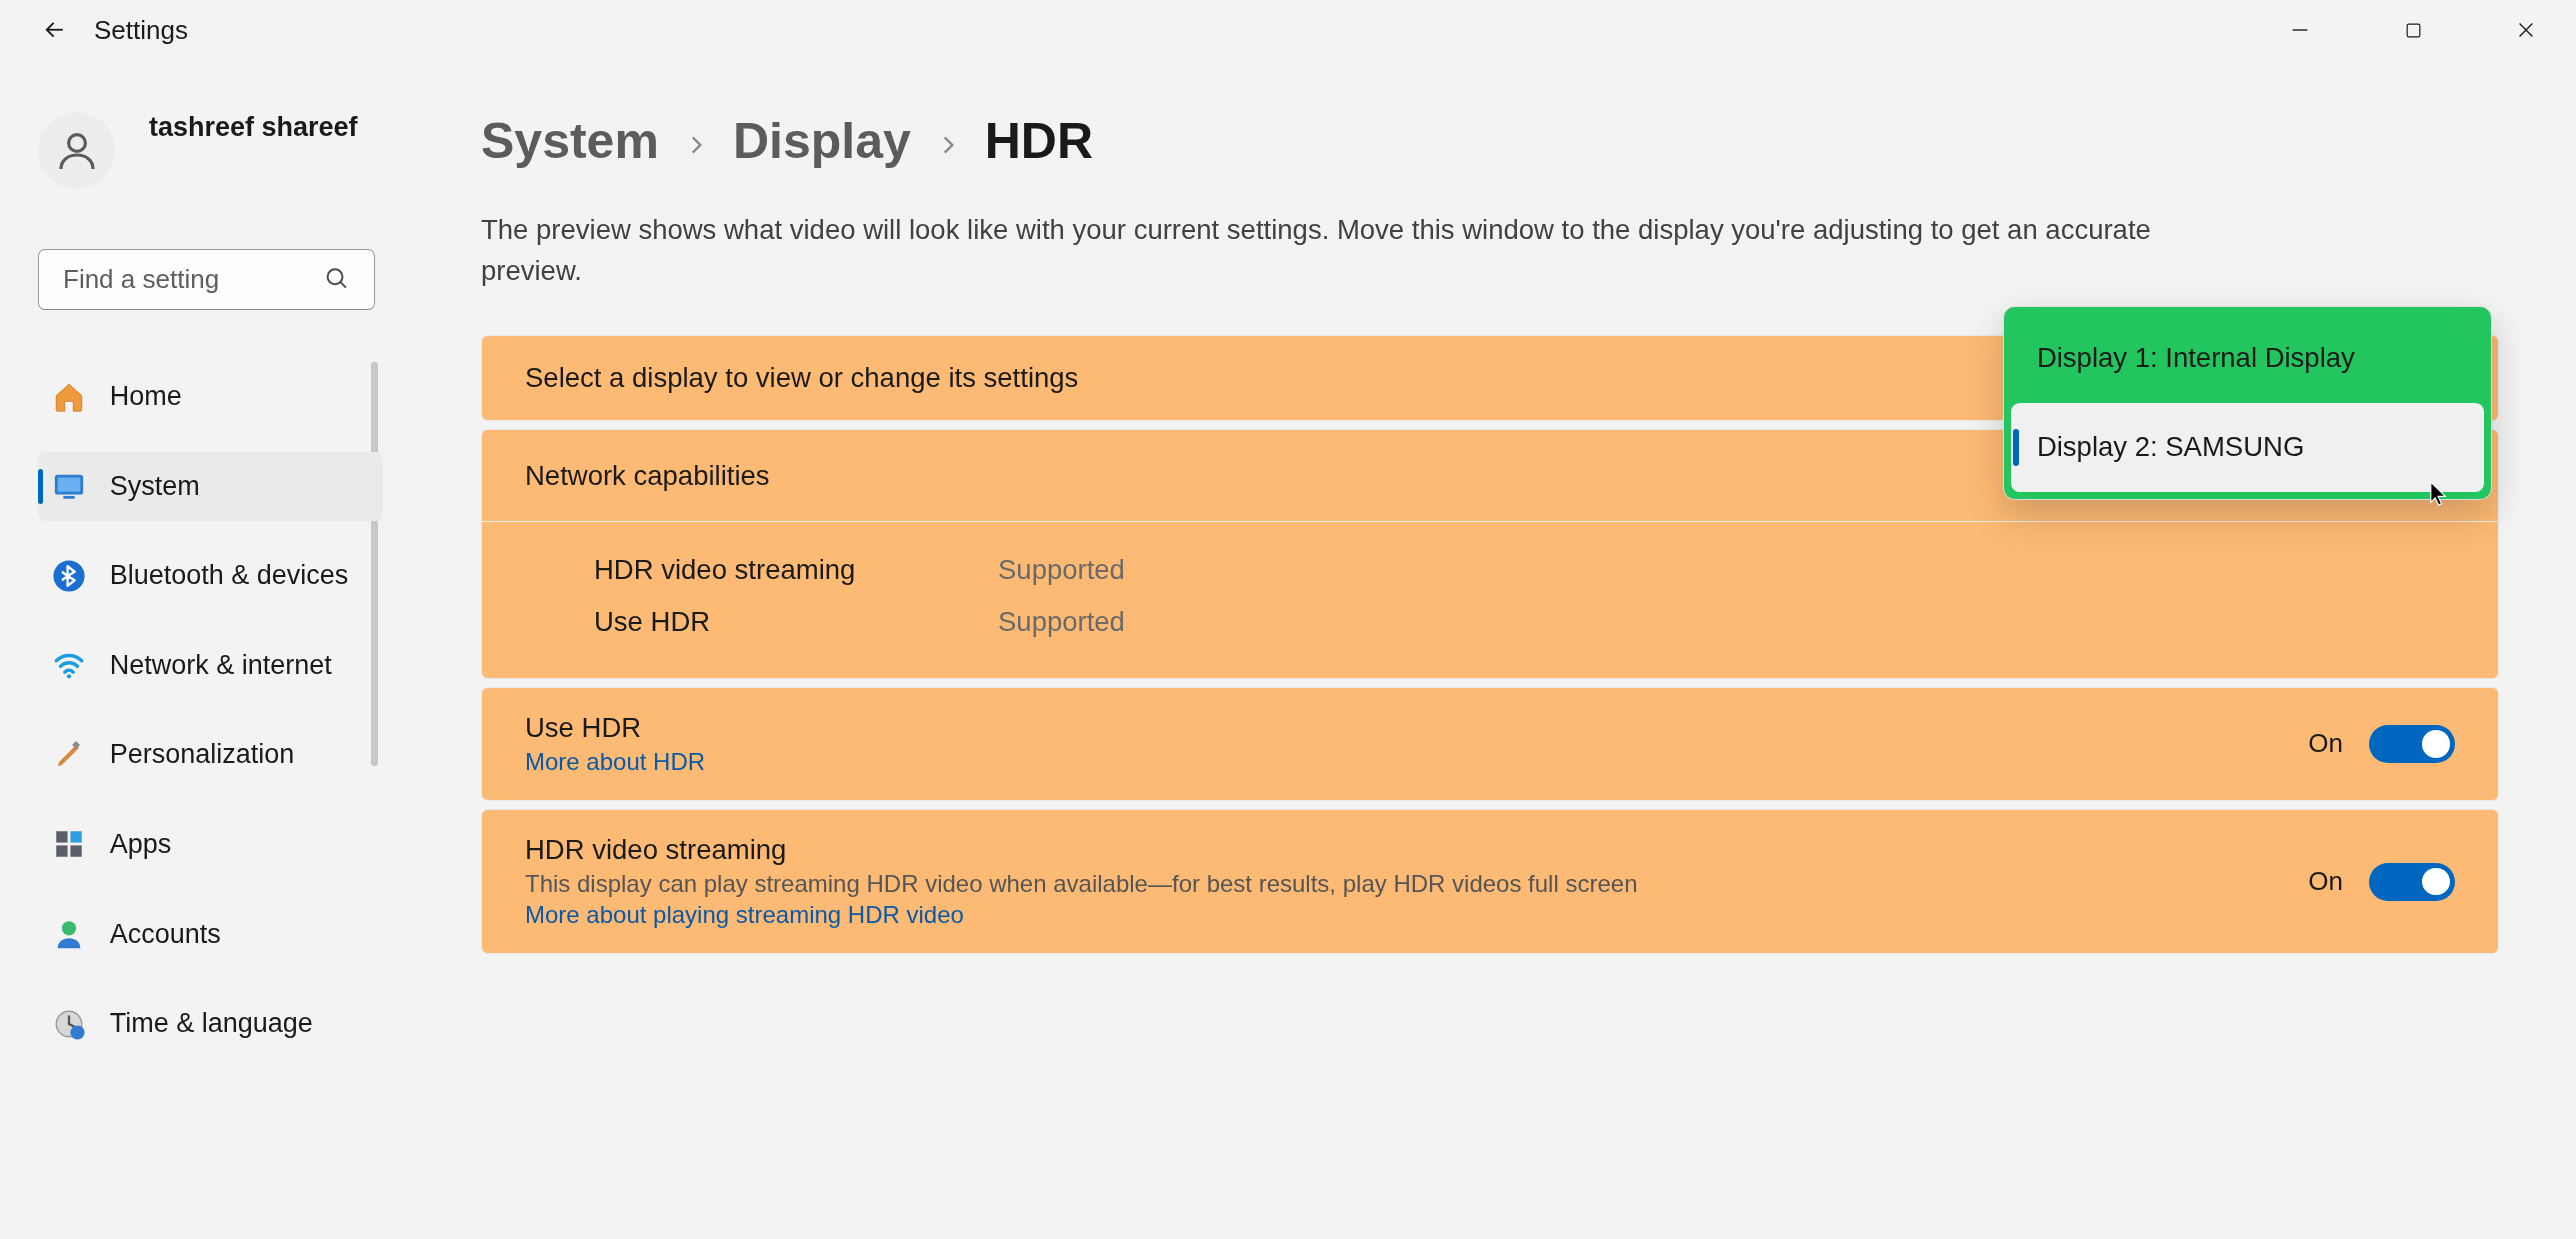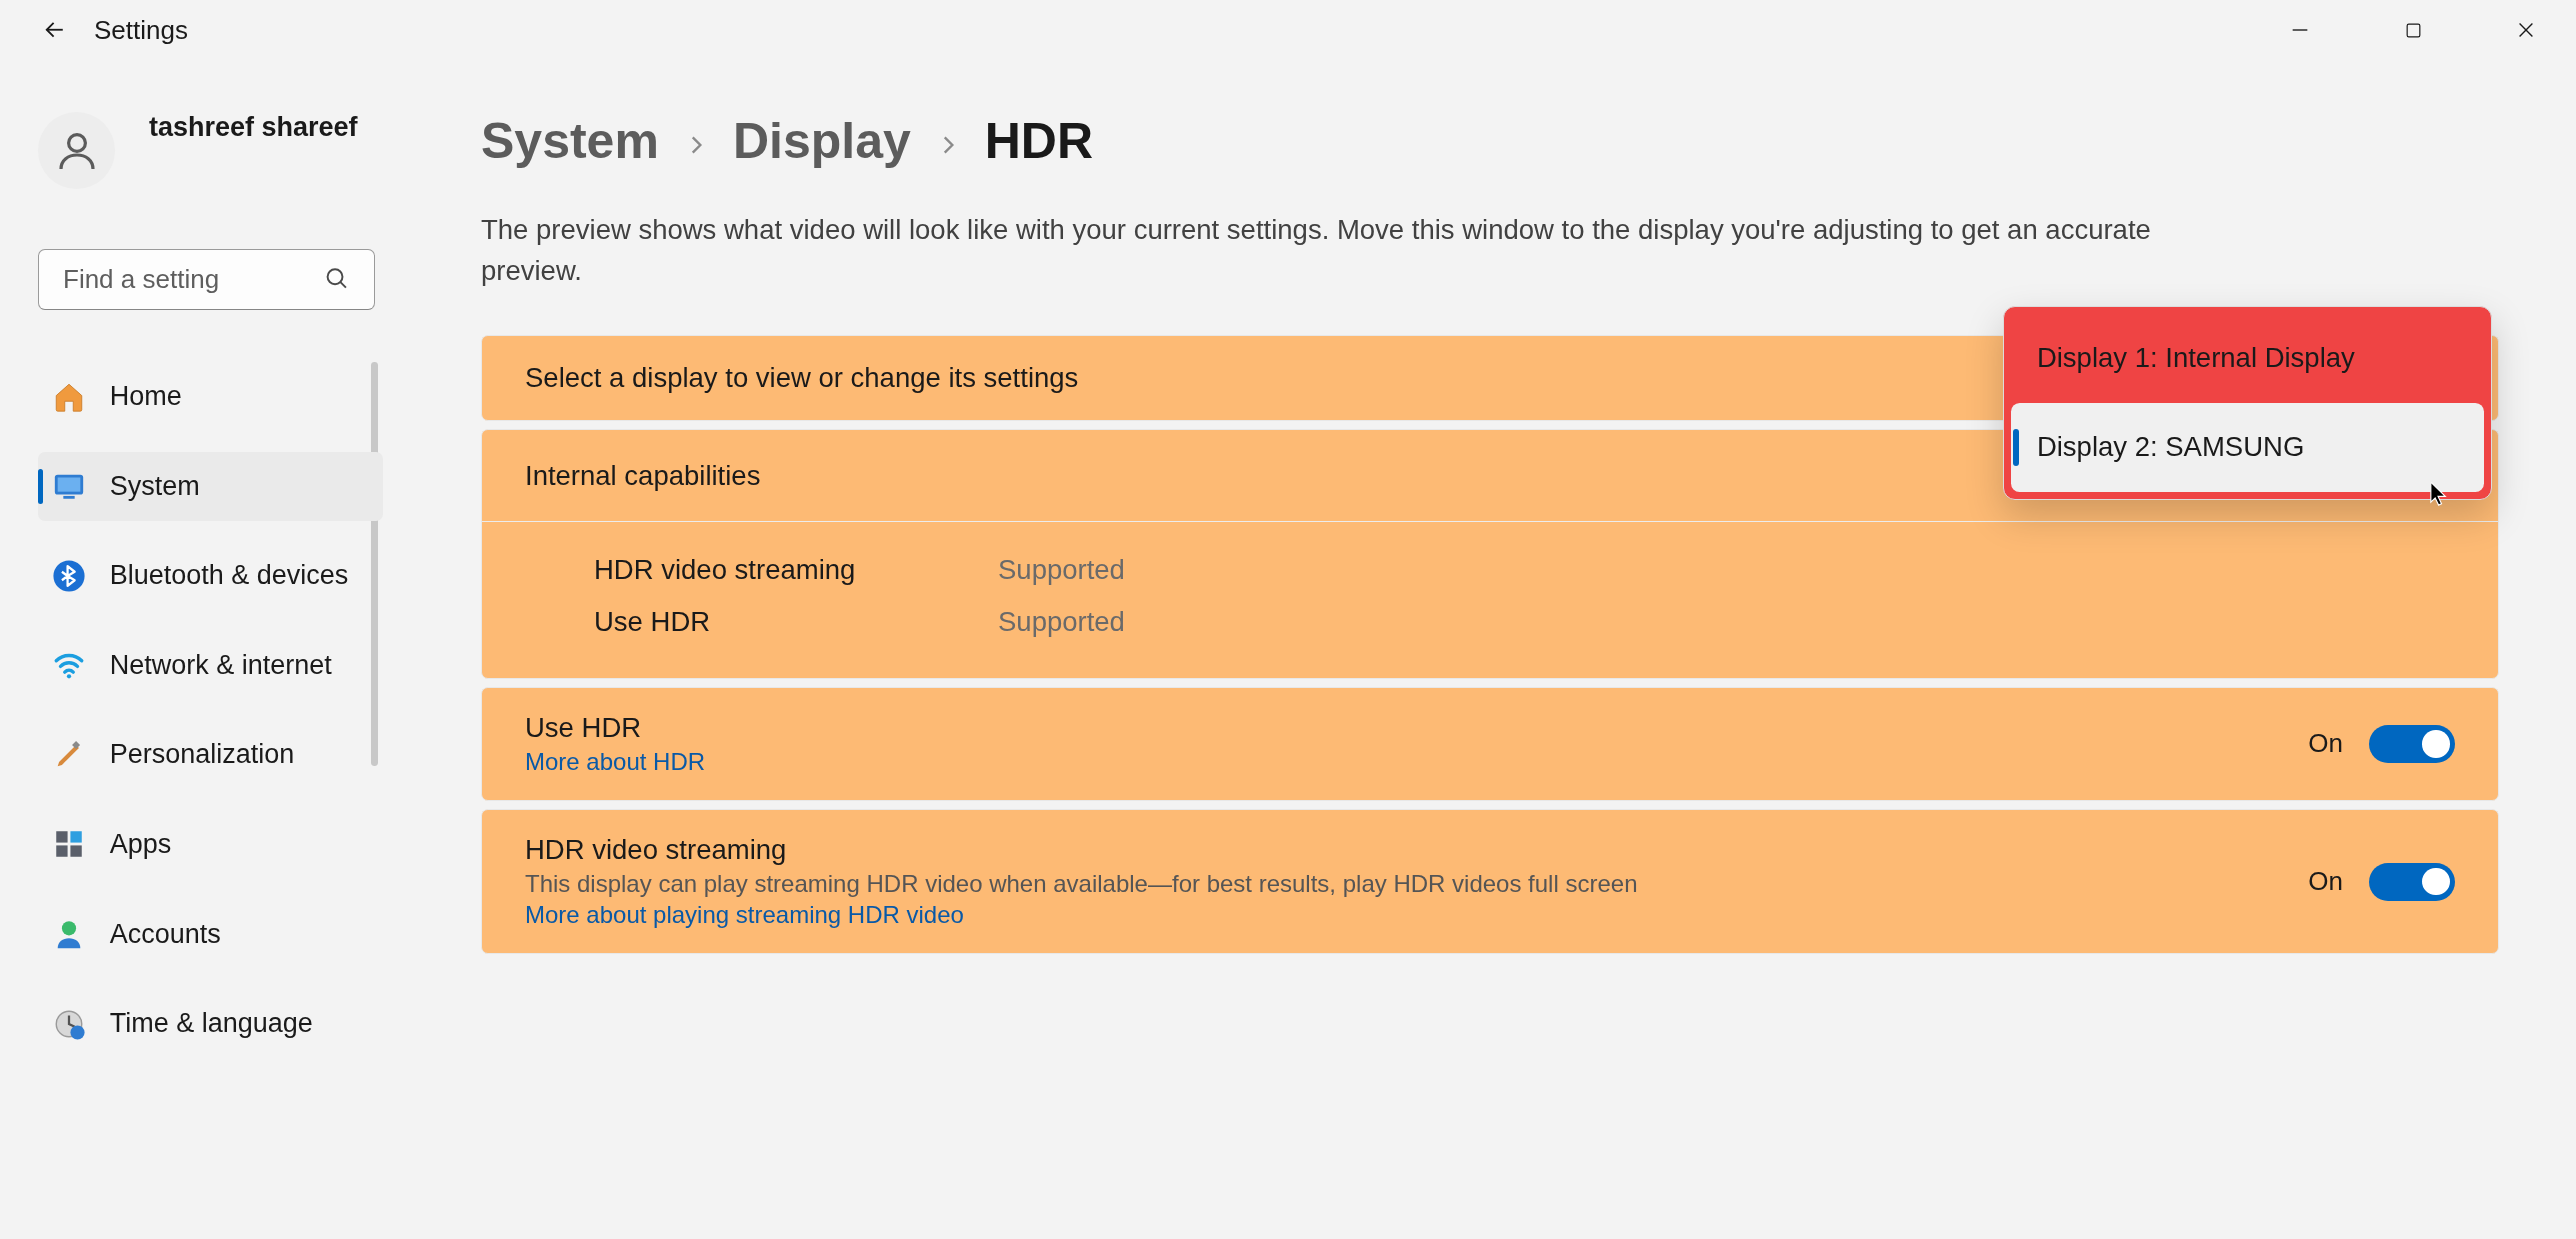--- a/index.html
+++ b/index.html
@@ -258,21 +258,21 @@
     border-radius: 50%;
     background: #ffffff;
   }
 
   
   .display-popup {
     position: absolute;
     right: 84px;
     top: 246px;
     width: 489px;
-    background: #ef4444;
+    background: #22c55e;
     border: 0.9px solid #dcdcdc;
     border-radius: 12px;
     box-shadow: 0 15.5px 38px rgba(0,0,0,0.18);
     padding: 6.9px;
     z-index: 10;
     text-align: right;
   }
   .popup-item {
     height: 89px;
     display: flex;
@@ -469,21 +469,21 @@
     </div>
 
     <p class="description">The preview shows what video will look like with your current settings. Move this window to the display you're adjusting to get an accurate preview.</p>
 
     <div class="card selector-card">
       <span>Select a display to view or change its settings</span>
     </div>
 
     <div class="card capabilities-card">
       <div class="cap-header">
-        <span>Internal capabilities</span>
+        <span>Network capabilities</span>
         <span>
           <svg width="26" height="26" viewBox="0 0 24 24" fill="none" stroke="#5a5a5a" stroke-width="2">
               <path d="M6 15l6-6 6 6"></path>
             </svg>
         </span>
       </div>
       <div class="cap-body">
         <div class="cap-row">
           <span class="cap-key">HDR video streaming</span>
           <span class="cap-val">Supported</span>

